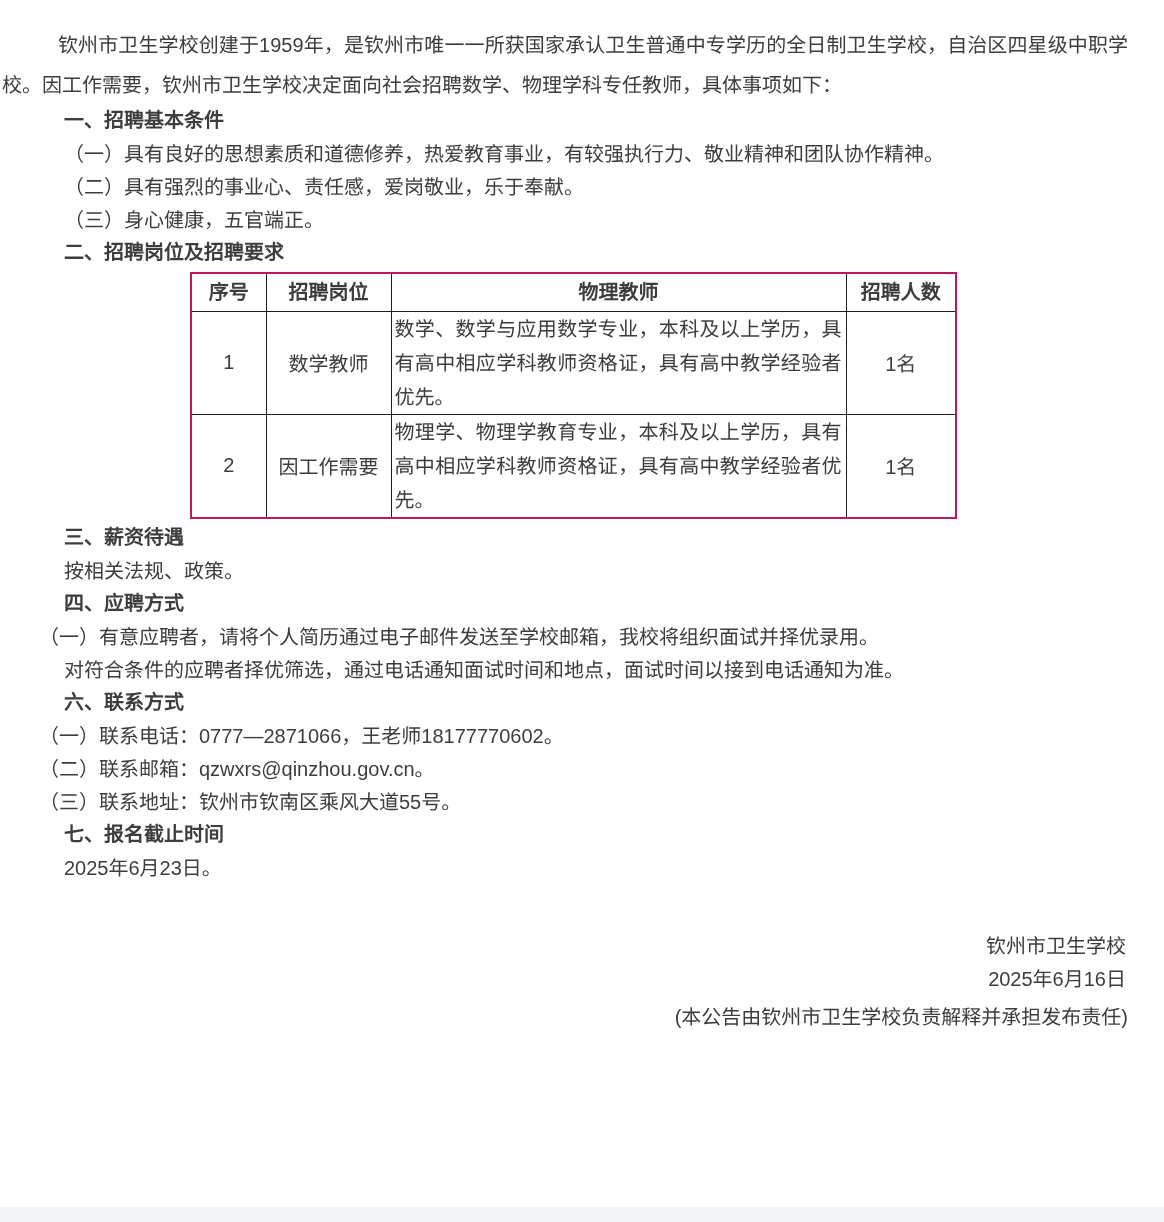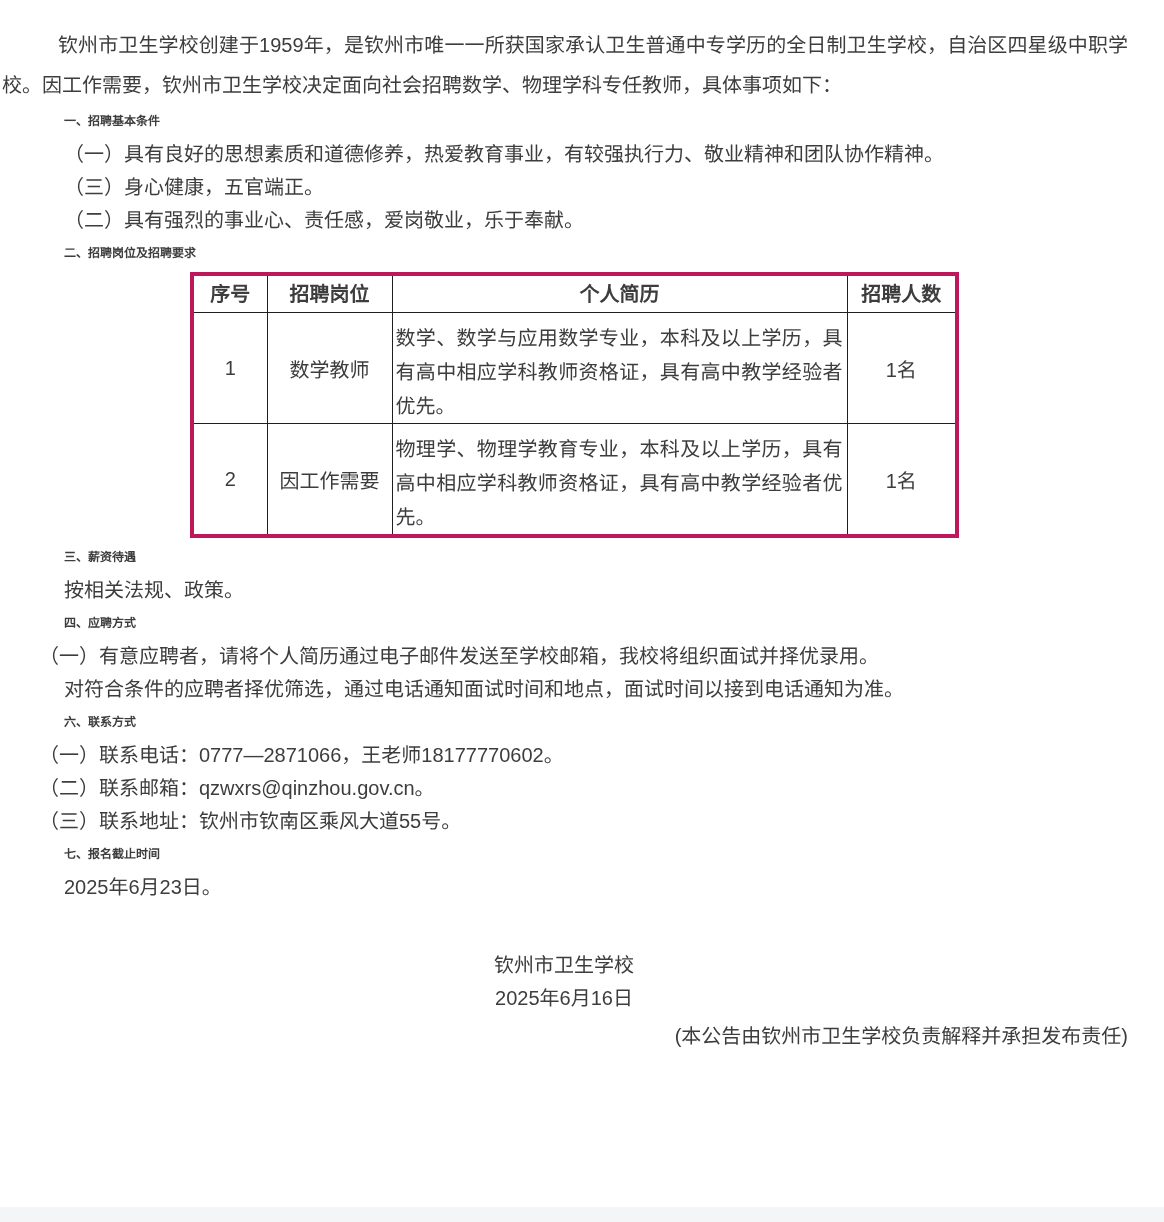--- a/index.html
+++ b/index.html
@@ -15,72 +15,73 @@
   }
   .page {
     padding: 25px 36px 0 2px;
   }
   .intro {
     line-height: 40px;
     text-indent: 56px;
     text-align: justify;
   }
   .hd {
-    font-size: 12px;
+    font-size: 20px;
     font-weight: 700;
     line-height: 33px;
     padding-left: 62px;
+    font-family: Liberation Mono, monospace;
   }
   .item-l {            
     line-height: 33px;
     text-indent: 62px;
     text-align: justify;
   }
   .item-m {            
     line-height: 33px;
     text-indent: 37px;
     text-align: justify;
   }
   .plain {             
     line-height: 33px;
     padding-left: 62px;
   }
   table.recruit {
     border-collapse: collapse;
     margin: 2px 0 3px 188px;
     width: 765px;
     table-layout: fixed;
-    border: 4px solid #be185d;
+    border: 2px solid #be185d;
   }
   table.recruit th, table.recruit td {
     border: 1px solid #1f1f1f;
     font-size: 20px;
     vertical-align: middle;
   }
   table.recruit th {
     font-weight: 700;
     text-align: center;
     height: 38px;
     line-height: 36px;
   }
   td.c { text-align: center; }
   td.req {
     text-align: left;
     line-height: 34px;
-    padding: 8px 4px 0 3px;
+    padding: 0 4px 0 3px;
     height: 102px;
     text-align: justify;
   }
   col.w-seq  { width: 75px; }
   col.w-post { width: 125px; }
   col.w-req  { width: 455px; }
   col.w-num  { width: 110px; }
   .sig {
     margin-top: 45px;
-    text-align: center;
+    text-align: right;
     line-height: 33px;
     padding-right: 2px;
   }
   .disclaimer {
     margin-top: 5px;
     line-height: 33px;
     padding-left: 30px;
     text-align: right;
   }
   .footer-strip {
@@ -94,37 +95,37 @@
 </style>
 </head>
 <body>
 
 <div class="page">
 
   <p class="intro">钦州市卫生学校创建于1959年，是钦州市唯一一所获国家承认卫生普通中专学历的全日制卫生学校，自治区四星级中职学校。因工作需要，钦州市卫生学校决定面向社会招聘数学、物理学科专任教师，具体事项如下：</p>
 
   <h2 class="hd">一、招聘基本条件</h2>
   <p class="item-l">（一）具有良好的思想素质和道德修养，热爱教育事业，有较强执行力、敬业精神和团队协作精神。</p>
+  <p class="item-l">（二）具有强烈的事业心、责任感，爱岗敬业，乐于奉献。</p>
   <p class="item-l">（三）身心健康，五官端正。</p>
-  <p class="item-l">（二）具有强烈的事业心、责任感，爱岗敬业，乐于奉献。</p>
 
   <h2 class="hd">二、招聘岗位及招聘要求</h2>
 
   <table class="recruit">
     <colgroup>
       <col class="w-seq">
         <col class="w-post">
         <col class="w-req">
         <col class="w-num">
     </colgroup>
     <thead>
       <tr>
         <th>序号</th>
         <th>招聘岗位</th>
-        <th>个人简历</th>
+        <th>物理教师</th>
         <th>招聘人数</th>
       </tr>
     </thead>
     <tbody>
       <tr>
         <td class="c">1</td>
         <td class="c">数学教师</td>
         <td class="req">数学、数学与应用数学专业，本科及以上学历，具有高中相应学科教师资格证，具有高中教学经验者优先。</td>
         <td class="c">1名</td>
       </tr>

